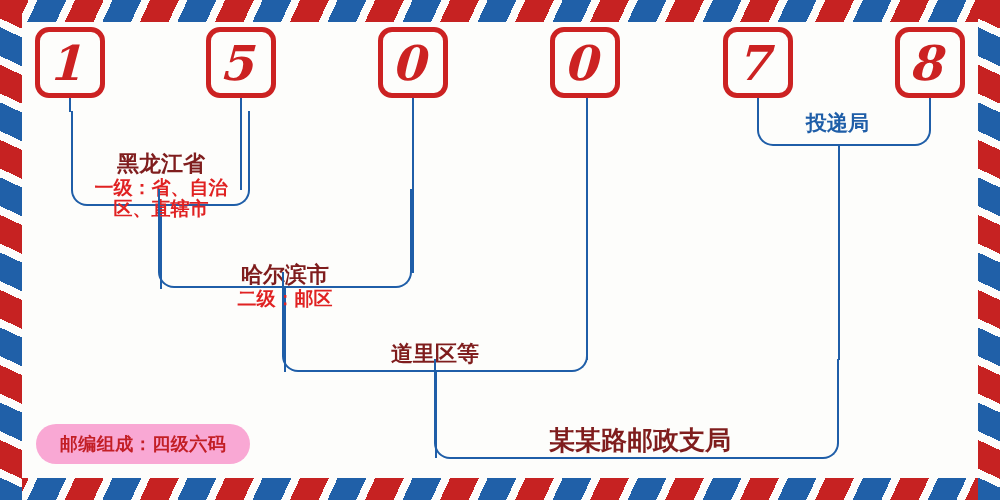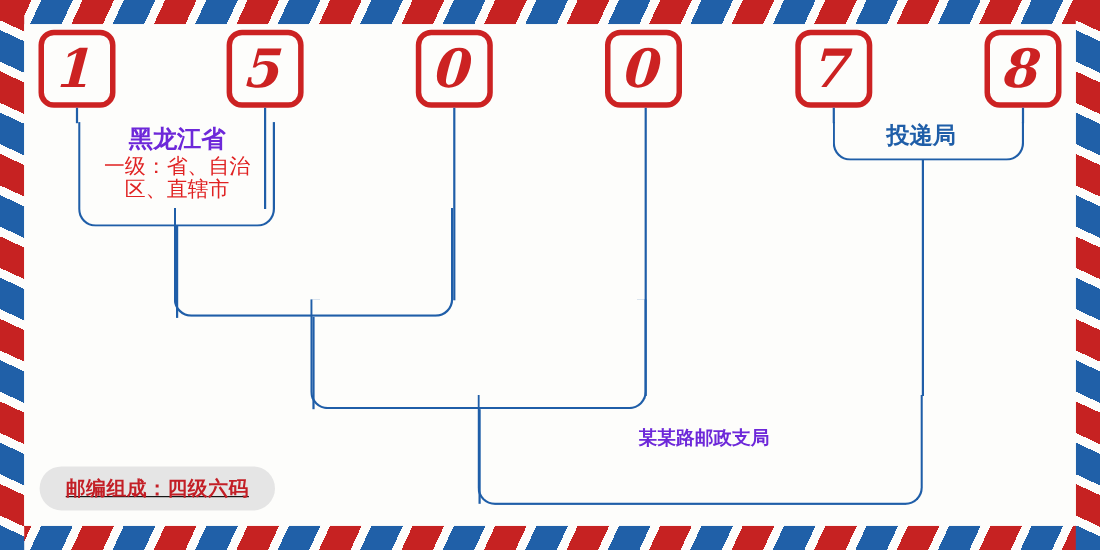--- a/index.html
+++ b/index.html
@@ -113,64 +113,64 @@
     pointer-events: none;
   }
 
   
   .label-group {
     position: absolute;
     text-align: center;
     line-height: 1.12;
   }
   .label-title {
-    color: #6d28d9;
+    color: #7f1d1d;
     font-family: "DejaVu Serif", "Liberation Serif", serif;
     font-weight: 700;
     font-size: 22px;
     white-space: nowrap;
+    margin-top: 36px;
   }
   .label-sub {
     color: #e02222;
     font-family: "Liberation Sans", "DejaVu Sans", sans-serif;
-    font-weight: 400;
+    font-weight: 700;
     font-size: 19px;
   }
   .label-sub.wrap2 {
     width: 150px;
     white-space: normal;
   }
   .label-sub.nowrap { white-space: nowrap; }
 
-  .label-title.small { font-size: 17px; }
+  .label-title.small { font-size: 26px; }
 
   
   .label-solo {
     position: absolute;
     color: #1f5ea8;
     font-family: "DejaVu Serif", "Liberation Serif", serif;
     font-weight: 700;
     font-size: 21px;
     white-space: nowrap;
     text-align: right;
   }
 
   
   .badge {
     position: absolute;
     left: 36px;
     top: 424px;
     width: 214px;
     height: 40px;
     border-radius: 20px;
-    background: #e5e5e5;
+    background: #f9a8d4;
     display: flex;
     align-items: center;
     justify-content: center;
-    text-decoration: underline;
   }
   .badge-text {
     color: #c31f26;
     font-family: "DejaVu Serif", "Liberation Serif", serif;
     font-weight: 700;
     font-size: 18px;
     white-space: nowrap;
     letter-spacing: 0.5px;
   }
 </style>
@@ -218,27 +218,32 @@
   <div class="label-group" style="left:81px; top:115px; width:160px;">
     <div class="label-title">黑龙江省</div>
     <div class="label-sub wrap2" style="margin:1px auto 0;">一级：省、自治区、直辖市</div>
   </div>
 
   <div class="connector v-line" style="left:240px; top:98px; height:92px;"></div>
 
   <div class="bracket" style="left:158px; top:189px; width:254px; height:99px;"></div>
   <div class="connector v-line" style="left:284px; top:288px; height:84px;"></div>
 
+  <div class="label-group" style="left:180px; top:226px; width:210px;">
+    <div class="label-title">哈尔滨市</div>
+    <div class="label-sub nowrap" style="margin-top:1px;">二级：邮区</div>
+  </div>
 
   <div class="connector v-line" style="left:412px; top:98px; height:175px;"></div>
 
   <div class="bracket" style="left:282px; top:272px; width:306px; height:100px;"></div>
   <div class="connector v-line" style="left:435px; top:372px; height:86px;"></div>
 
   <div class="label-group" style="left:310px; top:305px; width:250px;">
+    <div class="label-title">道里区等</div>
   </div>
 
   <div class="connector v-line" style="left:586px; top:98px; height:262px;"></div>
 
   <div class="connector v-line" style="left:838px; top:145px; height:215px;"></div>
 
   <div class="bracket" style="left:434px; top:359px; width:405px; height:100px;"></div>
 
   <div class="label-group" style="left:490px; top:390px; width:300px;">
     <div class="label-title small">某某路邮政支局</div>

